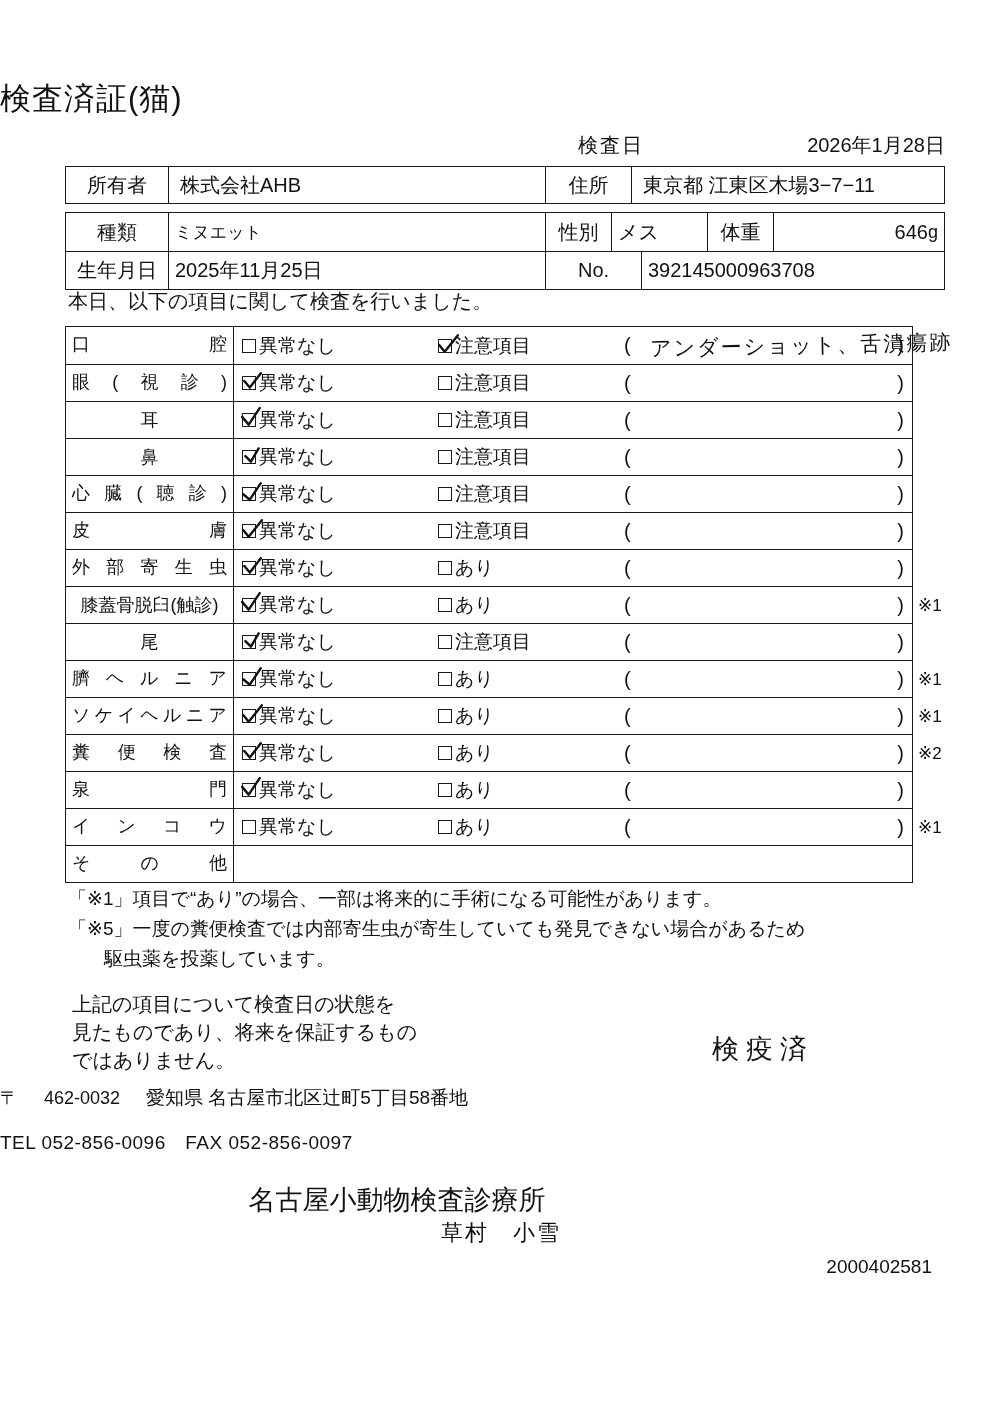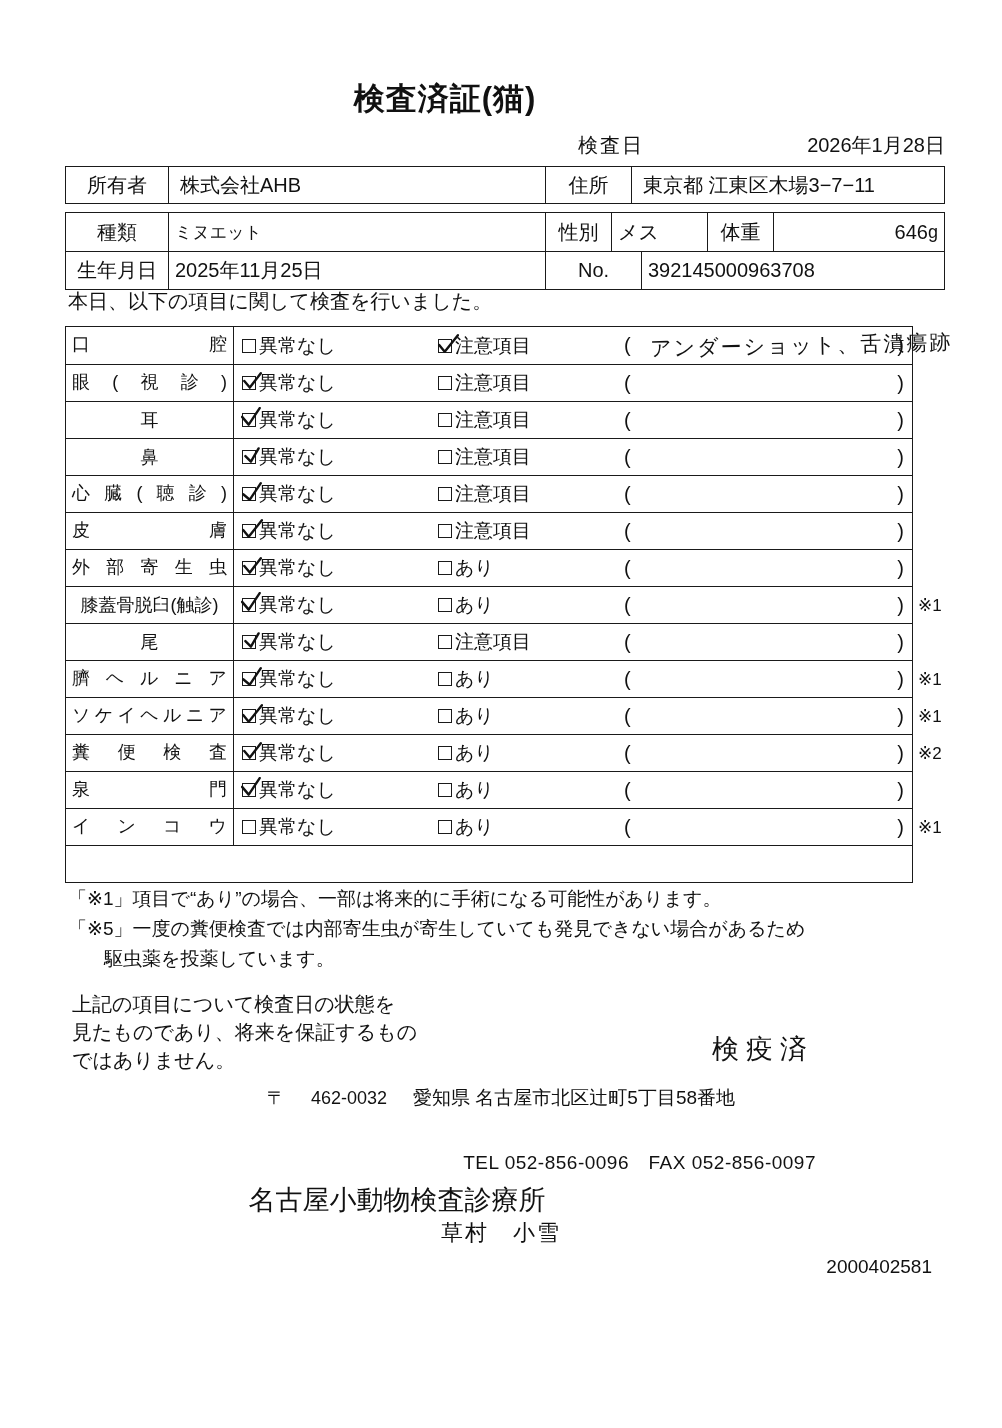--- a/index.html
+++ b/index.html
@@ -19,23 +19,23 @@
     position: absolute;
     inset: 0;
   }
 
   
   .doc-title {
     position: absolute;
     top: 78px;
     left: 0;
     width: 890px;
-    text-align: center;
+    text-align: left;
     font-size: 31px;
-    font-weight: bold;
+    font-weight: normal;
     letter-spacing: 1px;
   }
 
   
   .examdate-row {
     position: absolute;
     top: 132px;
     left: 65px;
     width: 880px;
     height: 28px;
@@ -273,33 +273,32 @@
     letter-spacing: 7px;
     font-weight: 500;
   }
 
   
   .clinic-addr {
     position: absolute;
     top: 1085px;
     left: 0;
     width: 1002px;
-    text-align: center;
+    text-align: left;
     font-size: 19px;
   }
   .clinic-addr .zip { margin-right: 26px; font-size: 18px; }
   .clinic-tel {
     position: absolute;
     top: 1130px;
     left: 0;
     width: 816px;
-    text-align: right;
+    text-align: left;
     font-size: 19px;
     letter-spacing: 0.5px;
-    margin-top: 20px;
   }
   .clinic-name {
     position: absolute;
     top: 1182px;
     left: 0;
     width: 794px;
     text-align: center;
     font-size: 27px;
   }
   .vet-name {
@@ -650,20 +649,21 @@
             <span>あり</span>
           </label>
           <div class="paren-area">
             <span class="paren-open">(</span>
             <span class="paren-close">)</span>
           </div>
         </div>
         <span class="note-mark">※1</span>
       </div>
       <div class="insp-row">
+        <div class="insp-label justify">その他</div>
         <div class="insp-body"></div>
       </div>
     </div>
 
   <div class="footnotes">
     <div>「※1」項目で“あり”の場合、一部は将来的に手術になる可能性があります。</div>
     <div>「※5」一度の糞便検査では内部寄生虫が寄生していても発見できない場合があるため</div>
     <div class="fn-indent">駆虫薬を投薬しています。</div>
   </div>
 

